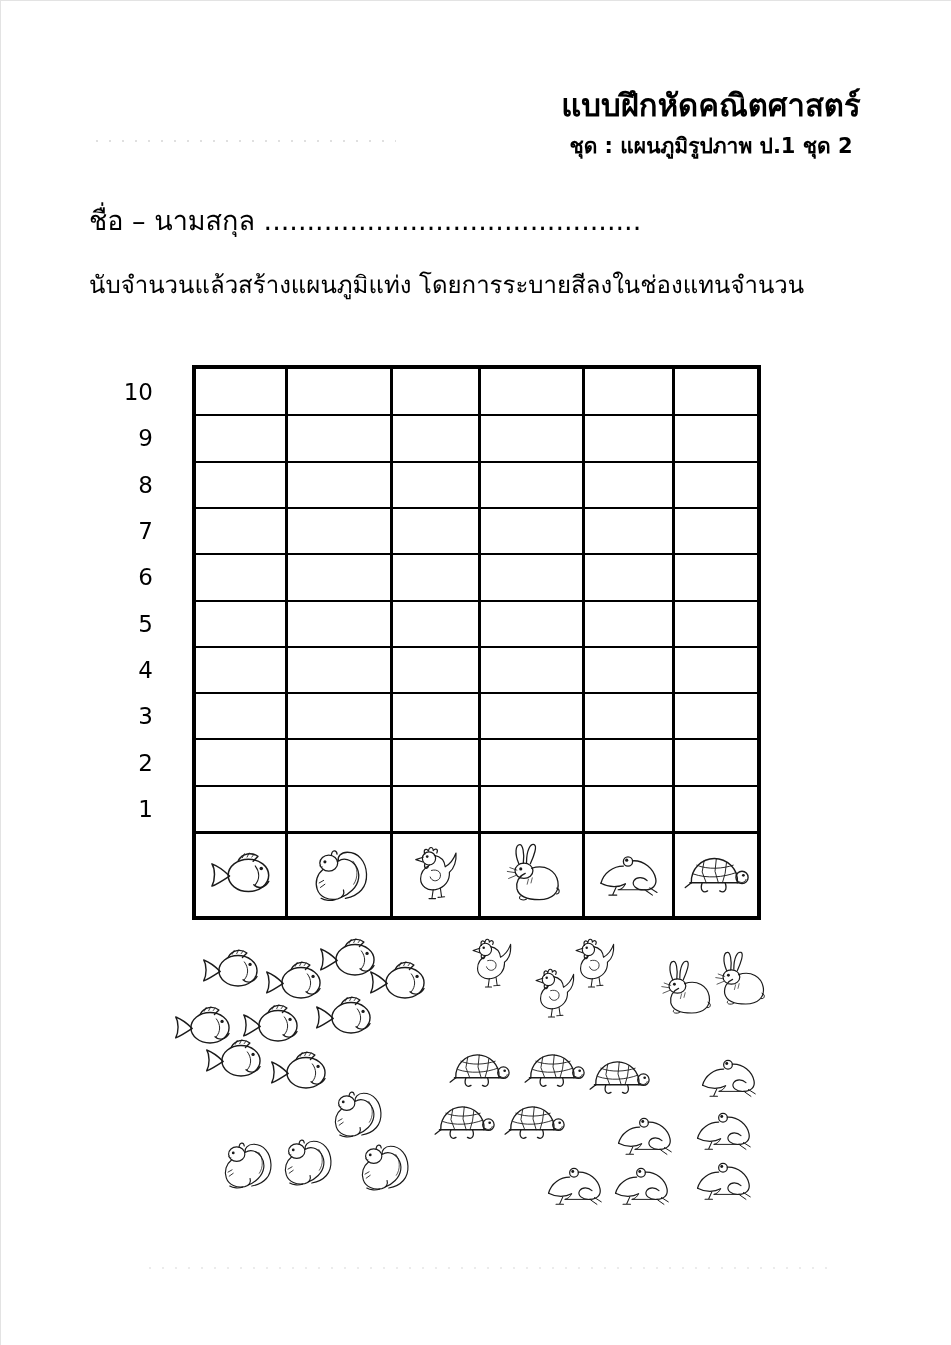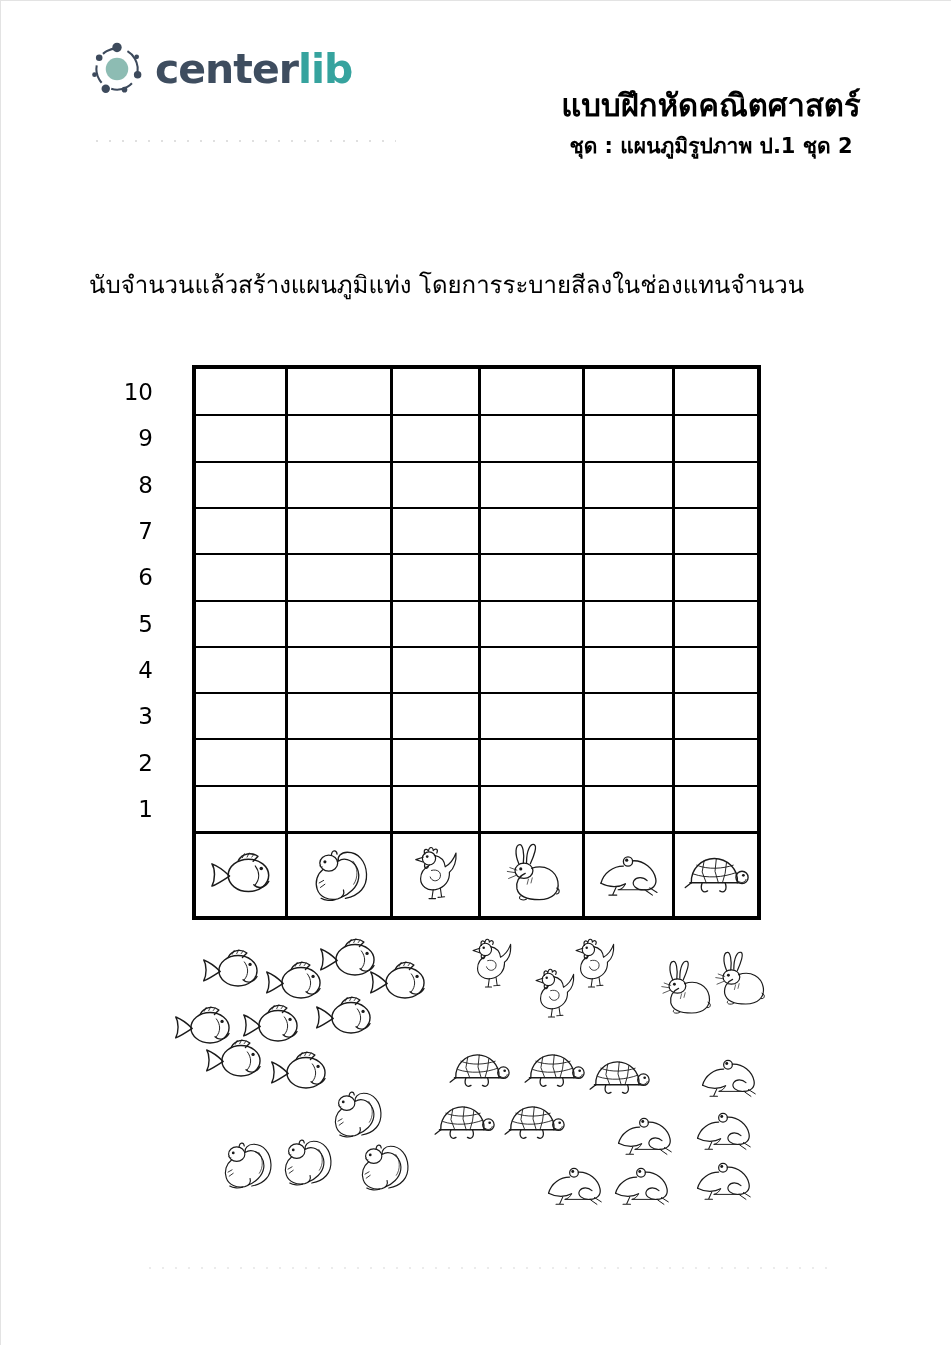--- a/index.html
+++ b/index.html
@@ -112,46 +112,34 @@
         <path d="M15 50 L6 57"></path>
       </g>
       <circle cx="92" cy="39" r="2.1" fill="#1a1a1a"></circle>
     </symbol>
   </defs>
 </svg>
 
 <div class="page">
 
   <div class="abs" style="left:86px;top:38px;width:300px;">
-    <div class="logo-row">
-      <svg width="60" height="60" viewBox="0 0 64 64">
-        <circle cx="32" cy="32" r="22" fill="none" stroke="#3d4a5c" stroke-width="2.2" stroke-dasharray="18 10 24 12 20 14" transform="rotate(-30 32 32)"></circle>
-        <circle cx="32" cy="32" r="12" fill="#8dbcb3"></circle>
-        <circle cx="32" cy="9" r="5" fill="#3d4a5c"></circle>
-        <circle cx="13" cy="20" r="3.5" fill="#3d4a5c"></circle>
-        <circle cx="8" cy="38" r="2.5" fill="#3d4a5c"></circle>
-        <circle cx="20" cy="53" r="4.5" fill="#3d4a5c"></circle>
-        <circle cx="40" cy="54" r="3" fill="#3d4a5c"></circle>
-        <circle cx="54" cy="38" r="4" fill="#3d4a5c"></circle>
-        <circle cx="53" cy="19" r="2.5" fill="#3d4a5c"></circle>
-      </svg>
-      <div class="wordmark">
-        <span style="color:#3e4d5f">center</span><span style="color:#36a39e">lib</span>
-      </div>
-    </div>
   </div>
 
   <div class="abs titles" style="right:46px;top:62px;width:390px;margin-top:25px;">
     <div class="title">แบบฝึกหัดคณิตศาสตร์</div>
     <div class="subtitle">ชุด : แผนภูมิรูปภาพ ป.1  ชุด 2</div>
   </div>
 
   <div class="abs faint" style="left:95px;top:139px;width:300px;height:2px;"></div>
   <div class="abs faint lower" style="left:148px;top:1266px;width:688px;height:2px;"></div>
 
+  <div class="abs name-line" style="left:88px;top:198px;">
+    <span>ชื่อ – นามสกุล</span>
+    <span>............................................</span>
+  </div>
 
   <div class="abs instruction" style="left:88px;top:264px;">นับจำนวนแล้วสร้างแผนภูมิแท่ง โดยการระบายสีลงในช่องแทนจำนวน</div>
 
   <div id="grid-layer">
       <div class="abs grid-frame" style="left: 191px; top: 364px; width: 561px; height: 547px;"></div>
       <div class="abs vline" style="left: 283.5px; top: 368px; width: 3px; height: 547px;"></div>
       <div class="abs vline" style="left: 388.5px; top: 368px; width: 3px; height: 547px;"></div>
       <div class="abs vline" style="left: 476.5px; top: 368px; width: 3px; height: 547px;"></div>
       <div class="abs vline" style="left: 580.5px; top: 368px; width: 3px; height: 547px;"></div>
       <div class="abs vline" style="left: 670.5px; top: 368px; width: 3px; height: 547px;"></div>

